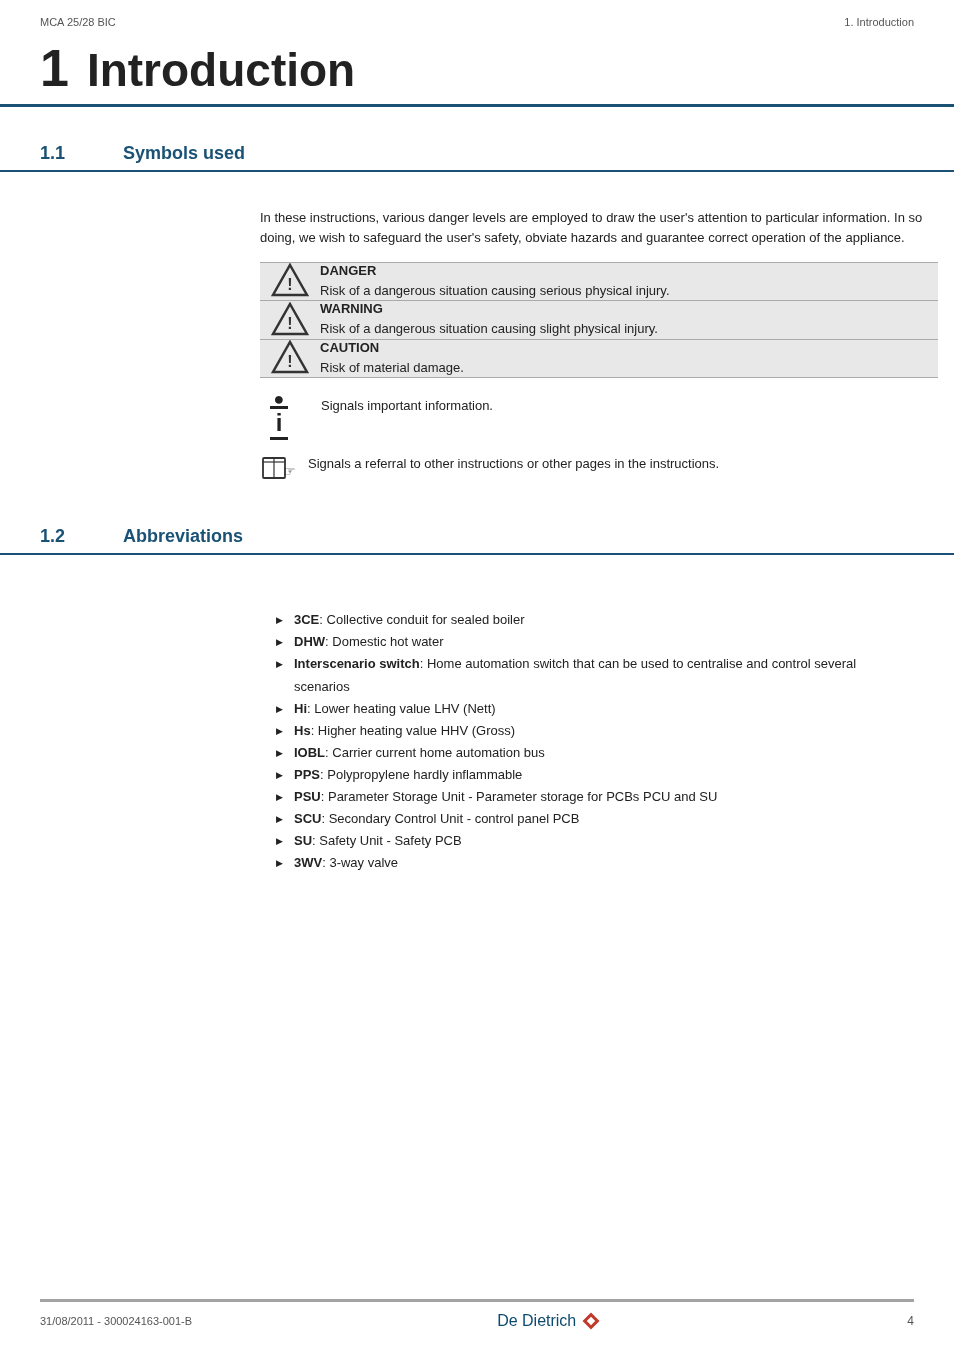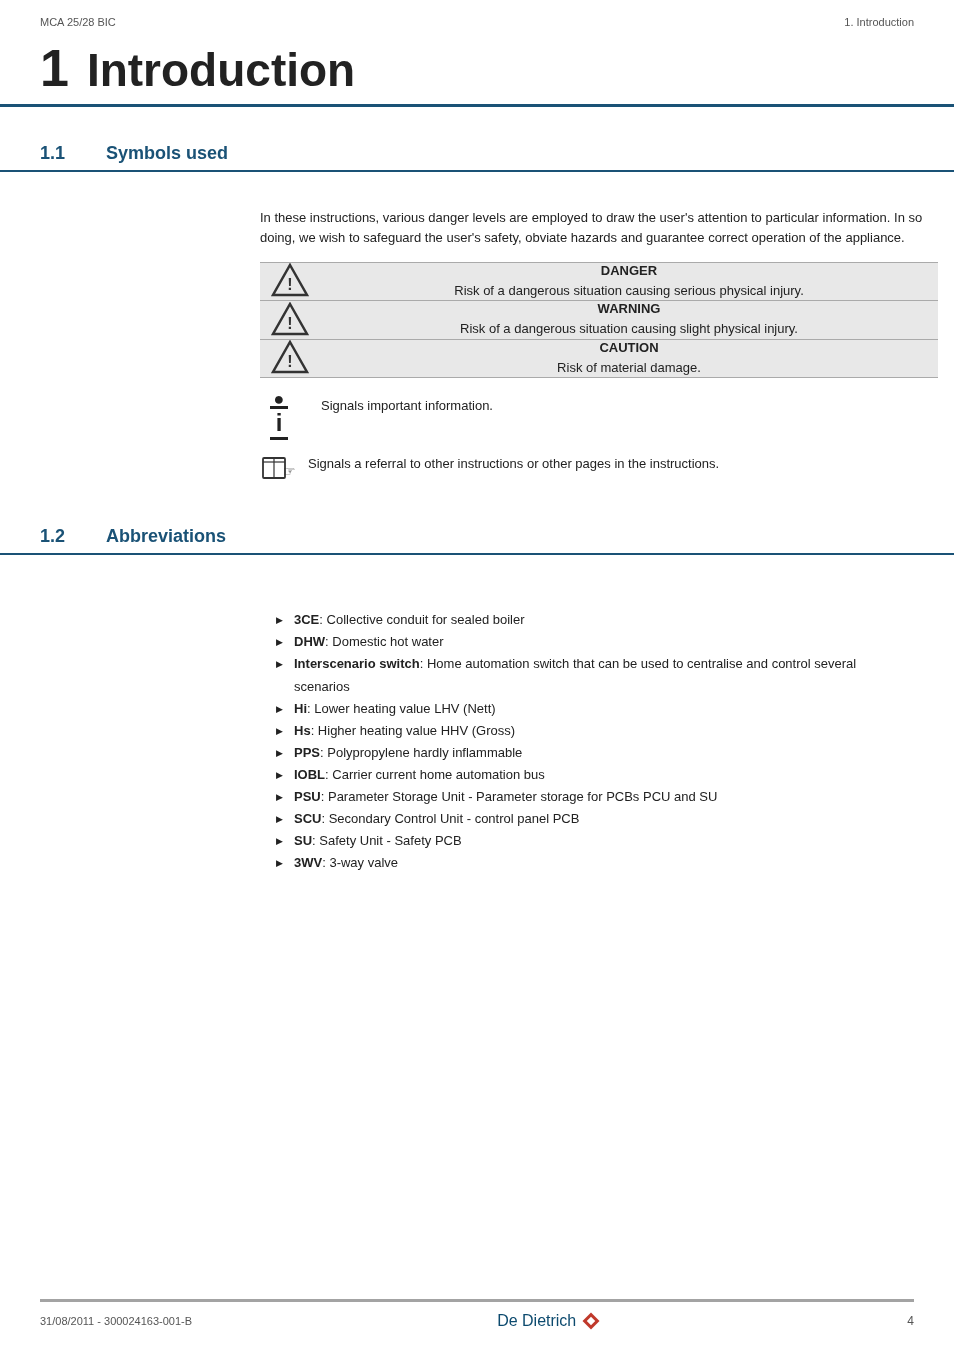--- a/index.html
+++ b/index.html
@@ -52,21 +52,21 @@
       font-size: 46px;
       font-weight: bold;
       color: #222;
       line-height: 1;
     }
 
     
     .section-heading {
       display: flex;
       align-items: baseline;
-      gap: 16px;
+      gap: 33px;
       padding: 18px 40px 6px 40px;
       border-bottom: 2px solid #1a5276;
       margin-bottom: 0;
     }
     .section-number {
       font-size: 18px;
       font-weight: bold;
       color: #1a5276;
       min-width: 50px;
     }
@@ -107,21 +107,20 @@
       width: 60px;
       padding: 10px 8px 10px 10px;
       vertical-align: middle;
       text-align: center;
       background: #e8e8e8;
     }
     .symbol-cell-text {
       padding: 10px 12px;
       vertical-align: top;
       background: #e8e8e8;
-      text-align: center;
     }
     .symbol-label {
       font-weight: bold;
       font-size: 13px;
       margin-bottom: 4px;
     }
     .symbol-desc {
       font-size: 13px;
       line-height: 1.4;
     }
@@ -368,22 +367,22 @@
 
   <div class="spacer-md"></div>
 
   <div class="abbrev-content">
     <ul class="abbrev-list">
       <li><strong>3CE</strong>: Collective conduit for sealed boiler</li>
       <li><strong>DHW</strong>: Domestic hot water</li>
       <li><strong>Interscenario switch</strong>: Home automation switch that can be used to centralise and control several scenarios</li>
       <li><strong>Hi</strong>: Lower heating value LHV (Nett)</li>
       <li><strong>Hs</strong>: Higher heating value HHV (Gross)</li>
+      <li><strong>IOBL</strong>: Carrier current home automation bus</li>
       <li><strong>PPS</strong>: Polypropylene hardly inflammable</li>
-      <li><strong>IOBL</strong>: Carrier current home automation bus</li>
       <li><strong>PSU</strong>: Parameter Storage Unit - Parameter storage for PCBs PCU and SU</li>
       <li><strong>SCU</strong>: Secondary Control Unit -  control panel PCB</li>
       <li><strong>SU</strong>: Safety Unit - Safety PCB</li>
       <li><strong>3WV</strong>: 3-way valve</li>
     </ul>
   </div>
 
   <div class="footer">
     <span class="footer-left">31/08/2011  -  300024163-001-B</span>
     <div class="footer-center">

